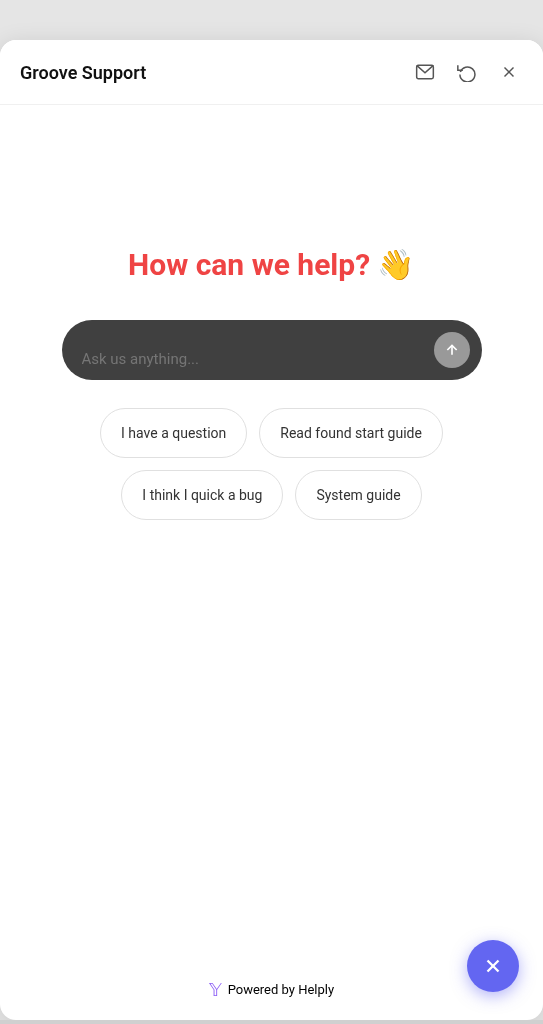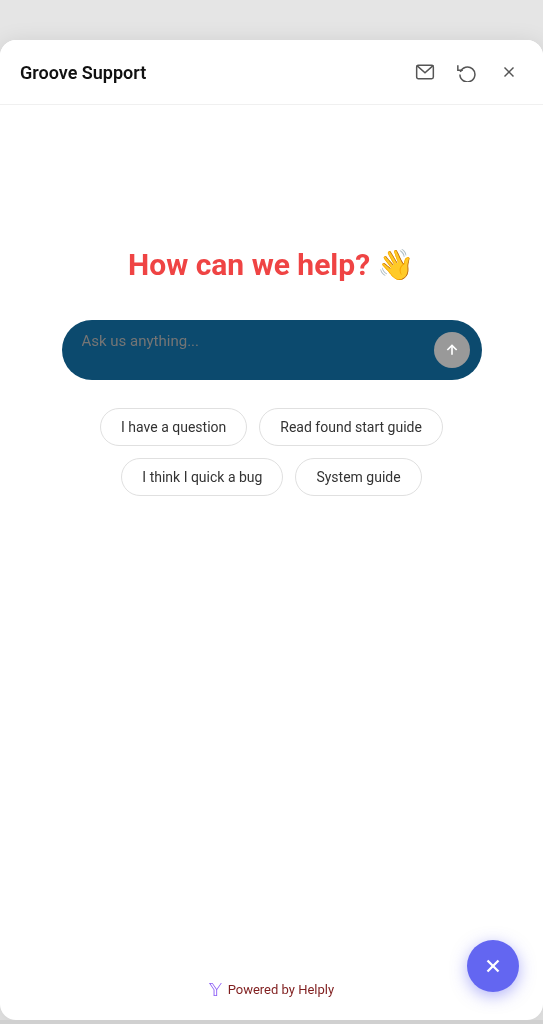--- a/index.html
+++ b/index.html
@@ -88,22 +88,22 @@
       color: #ef4444;
       text-align: center;
       line-height: 1.3;
     }
 
     
     .search-bar {
       width: 100%;
       max-width: 420px;
       display: flex;
-      align-items: flex-start;
-      background: #0c4a6e;
+      align-items: flex-end;
+      background: #404040;
       border-radius: 50px;
       padding: 12px 12px 12px 20px;
       margin-bottom: 28px;
     }
 
     .search-input {
       flex: 1;
       background: none;
       border: none;
       outline: none;
@@ -137,21 +137,21 @@
       display: flex;
       flex-wrap: wrap;
       gap: 12px;
       justify-content: center;
     }
 
     .quick-action-btn {
       background: #ffffff;
       border: 1.5px solid #e0e0e0;
       border-radius: 50px;
-      padding: 10px 20px;
+      padding: 16px 20px;
       font-size: 14px;
       color: #333333;
       cursor: pointer;
       font-family: inherit;
       white-space: nowrap;
       transition: background 0.15s;
     }
 
     
     .footer {
@@ -162,21 +162,21 @@
       gap: 6px;
     }
 
     .footer-logo {
       color: #8b5cf6;
       font-size: 18px;
     }
 
     .footer-text {
       font-size: 13px;
-      color: #7f1d1d;
+      color: #000000;
     }
 
     
     .fab-close {
       position: absolute;
       bottom: 28px;
       right: 24px;
       width: 52px;
       height: 52px;
       border-radius: 50%;

